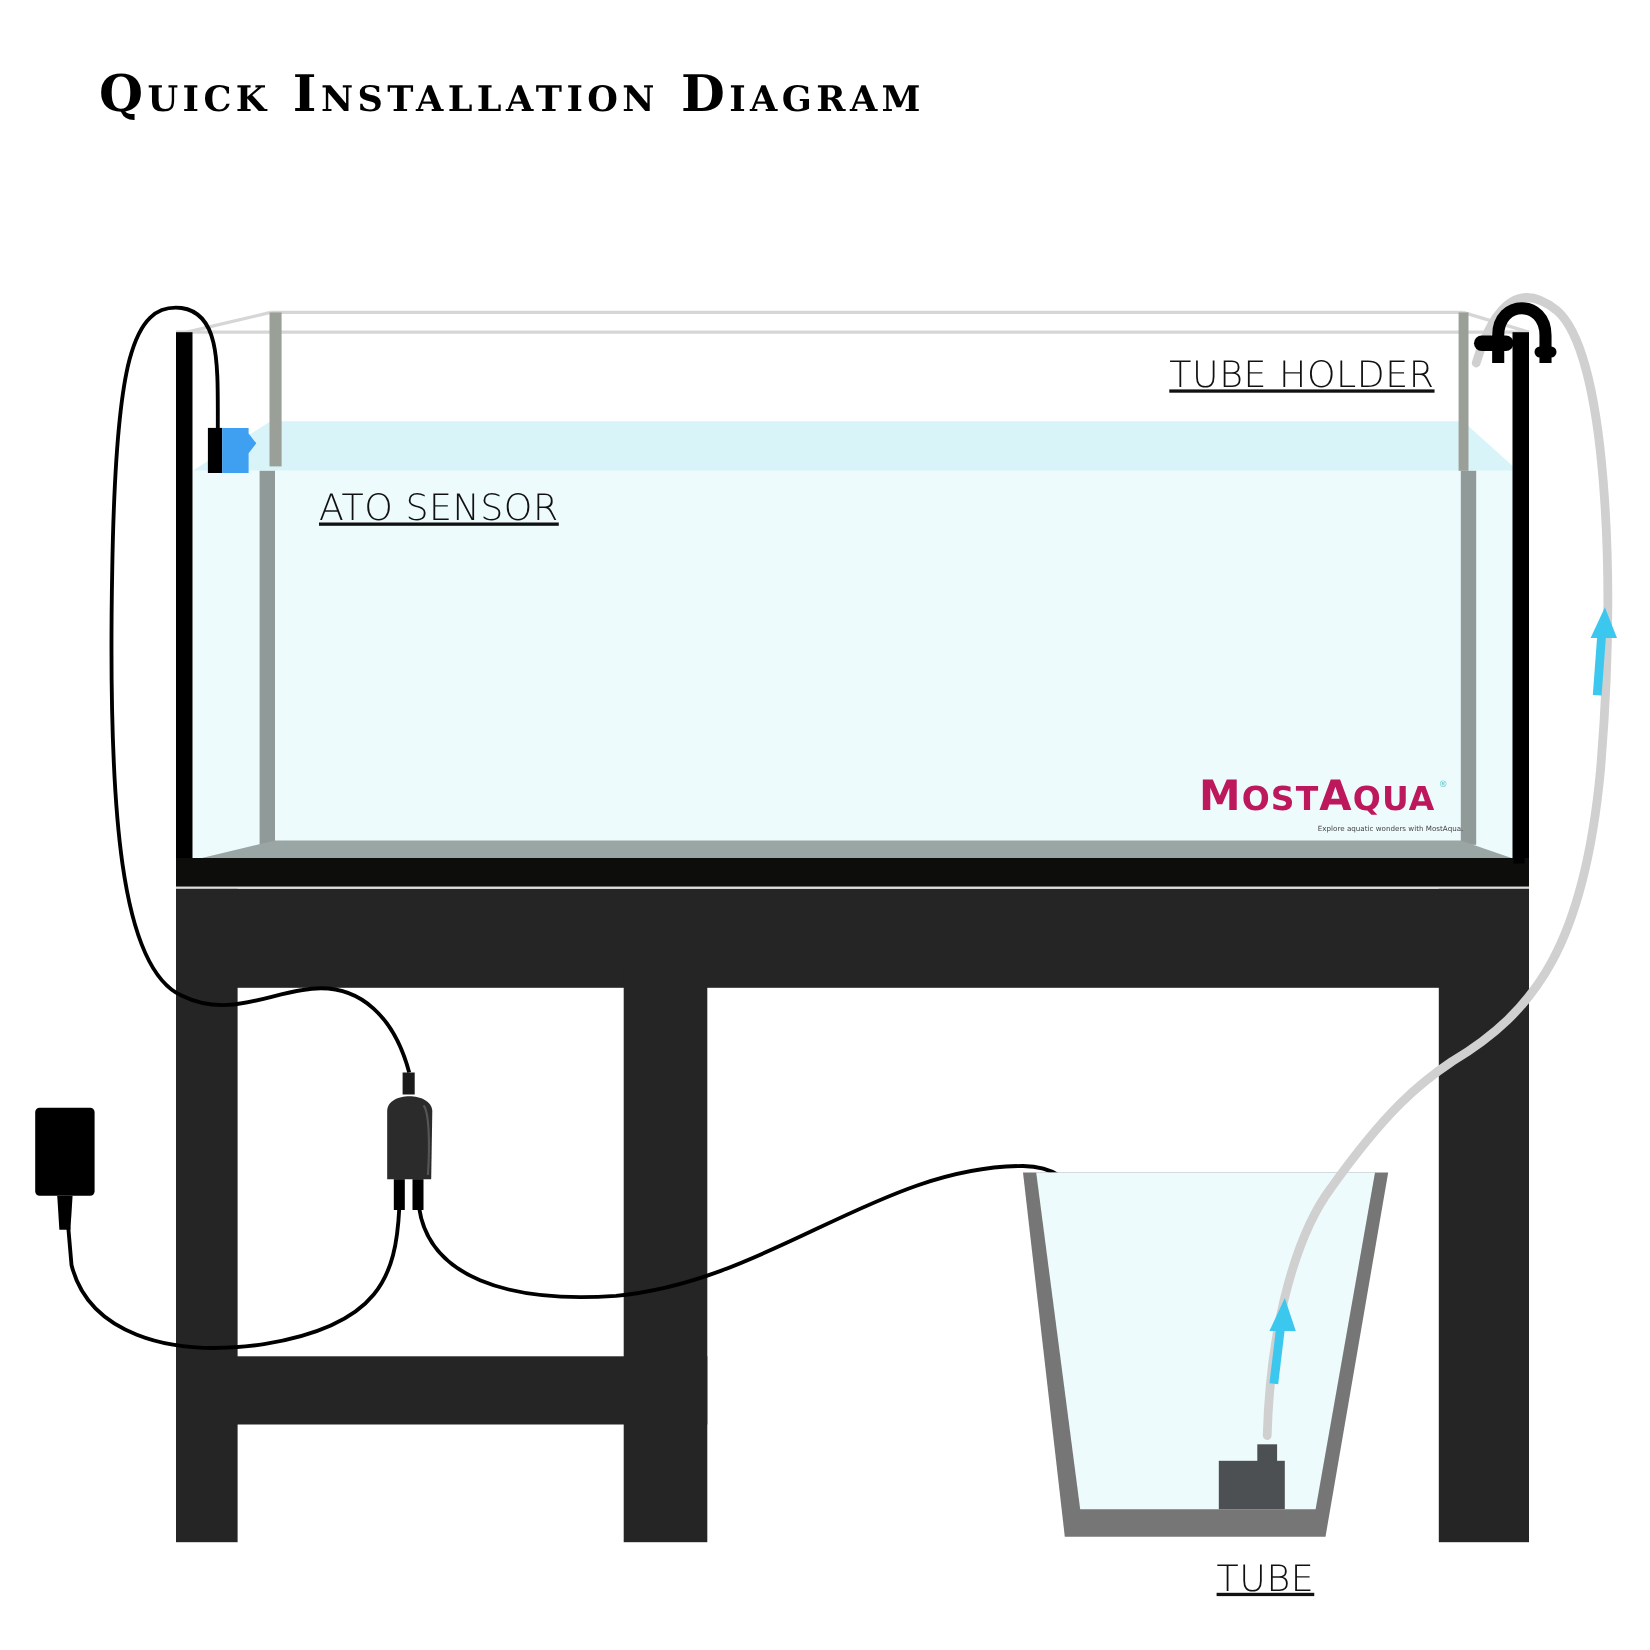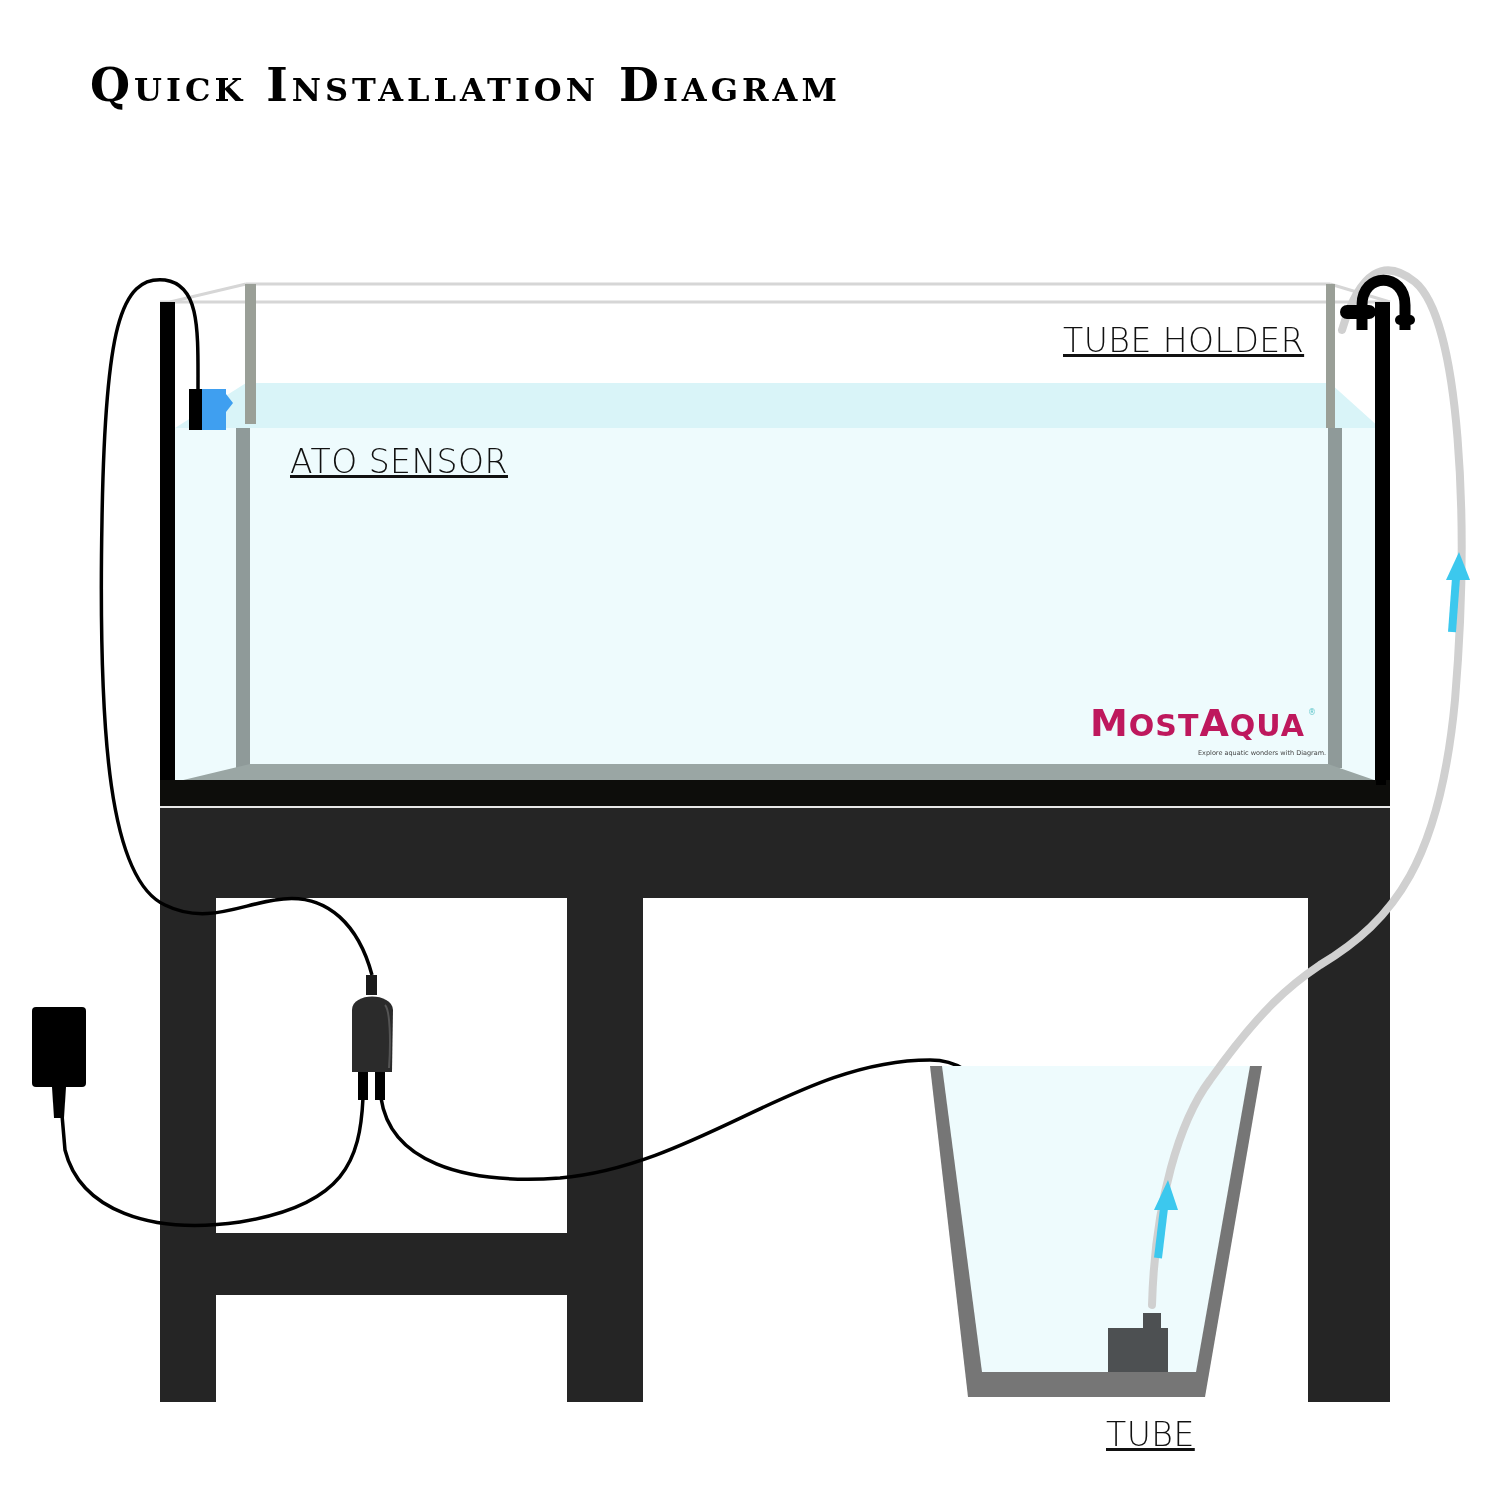--- a/index.html
+++ b/index.html
@@ -124,13 +124,13 @@
     <rect x="1395" y="315" width="20" height="10" rx="5" fill="#000"></rect>
   </g>
 </svg>
 
 <div class="label" style="left:1063px; top:324px;">TUBE HOLDER</div>
 <div class="label" style="left:262px; top:445px;margin-left:28px;">ATO SENSOR</div>
 <div class="label" style="left:1106px; top:1418px;">TUBE</div>
 
 <div class="brand"><span>M</span><span class="small">OST</span><span>A</span><span class="small">QUA</span></div>
 <div class="brand-reg">®</div>
-<div class="tagline">Explore aquatic wonders with Diagram.</div>
+<div class="tagline">Explore aquatic wonders with MostAqua.</div>
 
 </body></html>

